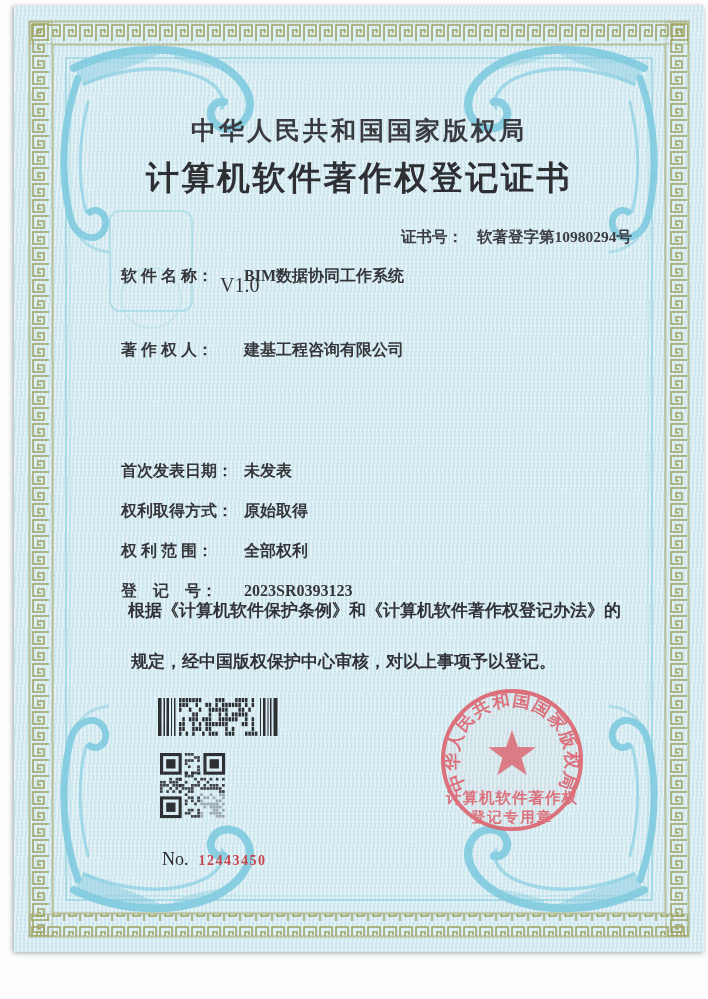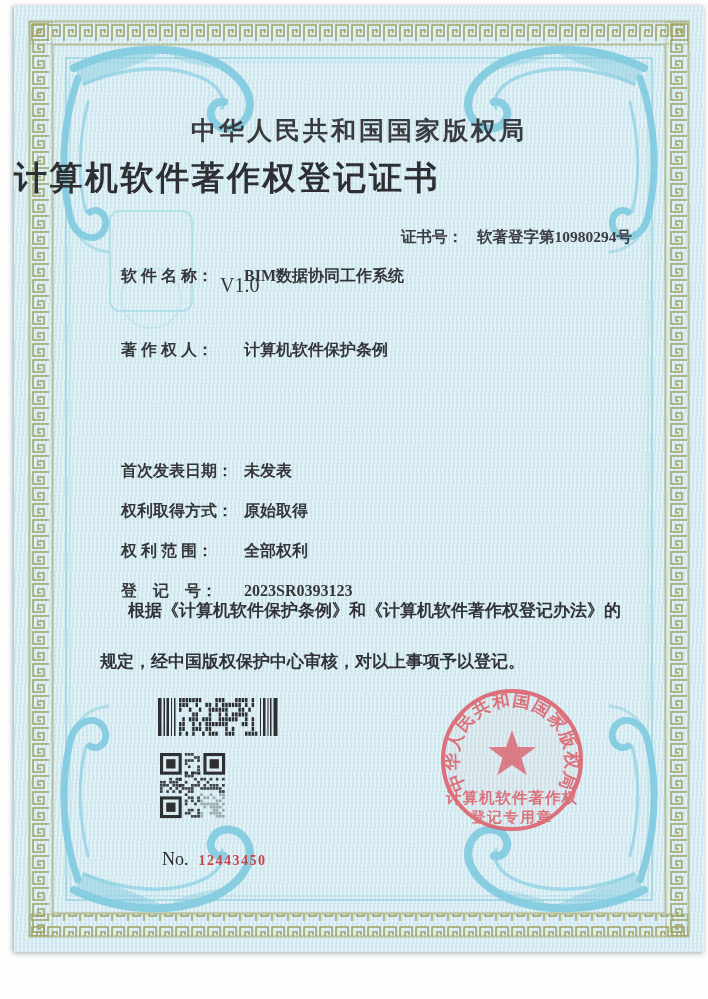--- a/index.html
+++ b/index.html
@@ -18,27 +18,27 @@
   .bandrule{fill:none;stroke:var(--border-meander,#a0a261);stroke-width:1;opacity:.8;}
   .band{stroke:var(--border-meander,#a0a261);stroke-width:.6;}
   .hairline{fill:none;stroke:var(--hairline,#86cede);}
   .orn{fill:none;stroke:var(--ornament,#7fcadf);stroke-linecap:round;}
   .ornf{fill:var(--ornament,#7fcadf);stroke:none;}
   .ink{fill:#2e2f33;}
   .seal-ring,.seal-inner{fill:var(--seal-red,#dc5f6b);font-weight:bold;text-anchor:middle;
     font-family:"Liberation Serif","DejaVu Serif",serif;}
   .txt{position:absolute;color:var(--text,#35363a);white-space:pre;}
   .authority{top:108px;left:0;width:100%;text-align:center;font-size:25px;font-weight:bold;letter-spacing:3px;color:#3a3b40;}
-  .cert-title{top:150px;left:0;width:100%;font-size:33px;font-weight:bold;letter-spacing:2.5px;color:#2e2f33;}
+  .cert-title{top:150px;left:0;width:100%;text-align:center;font-size:33px;font-weight:bold;letter-spacing:2.5px;color:#2e2f33;}
   .certno{top:203px;right:72px;font-size:15.5px;font-weight:bold;color:#3c3d42;}
   .certno .v{margin-left:14px;text-align:right;}
   .row{position:absolute;left:83px;font-size:16px;font-weight:bold;}
   .flabel{display:inline-block;width:123px;}
   .ver-line{position:absolute;left:206px;font-size:20px;font-weight:normal;color:var(--text,#35363a);}
-  .stmt{position:absolute;left:86px;width:545px;font-size:17px;font-weight:600;color:#313237;}
+  .stmt{position:absolute;left:86px;width:545px;font-size:17px;font-weight:600;color:#313237;padding-left:31px;}
   .stmt.l1{padding-left:28px;}
   .serial{top:822px;left:121px;font-size:18px;color:#2a2b2f;}
   .serial .num{color:var(--serial-red,#c8454e);font-size:14px;letter-spacing:1.5px;margin-left:10px;font-weight:bold;}
   .issue-date{top:822px;left:431px;font-size:18.5px;font-weight:bold;letter-spacing:.5px;color:#2c2d31;}
 </style>
 </head>
 <body>
 
 <div class="page">
   <div class="paper">
@@ -361,21 +361,21 @@
     <div class="txt cert-title">计算机软件著作权登记证书</div>
     <div class="txt certno">
       <span>证书号：</span><span class="v">软著登字第10980294号</span>
     </div>
 
     <div class="txt row" style="top:242px">
       <span class="flabel">软 件 名 称：</span><span>BIM数据协同工作系统</span>
     </div>
     <div class="ver-line" style="top:268px">V1.0</div>
     <div class="txt row" style="top:316px">
-      <span class="flabel">著 作 权 人：</span><span>计算机软件保护条例</span>
+      <span class="flabel">著 作 权 人：</span><span>建基工程咨询有限公司</span>
     </div>
     <div class="txt row" style="top:437px">
       <span class="flabel">首次发表日期：</span><span>未发表</span>
     </div>
     <div class="txt row" style="top:477px">
       <span class="flabel">权利取得方式：</span><span>原始取得</span>
     </div>
     <div class="txt row" style="top:517px">
       <span class="flabel">权 利 范 围：</span><span>全部权利</span>
     </div>

